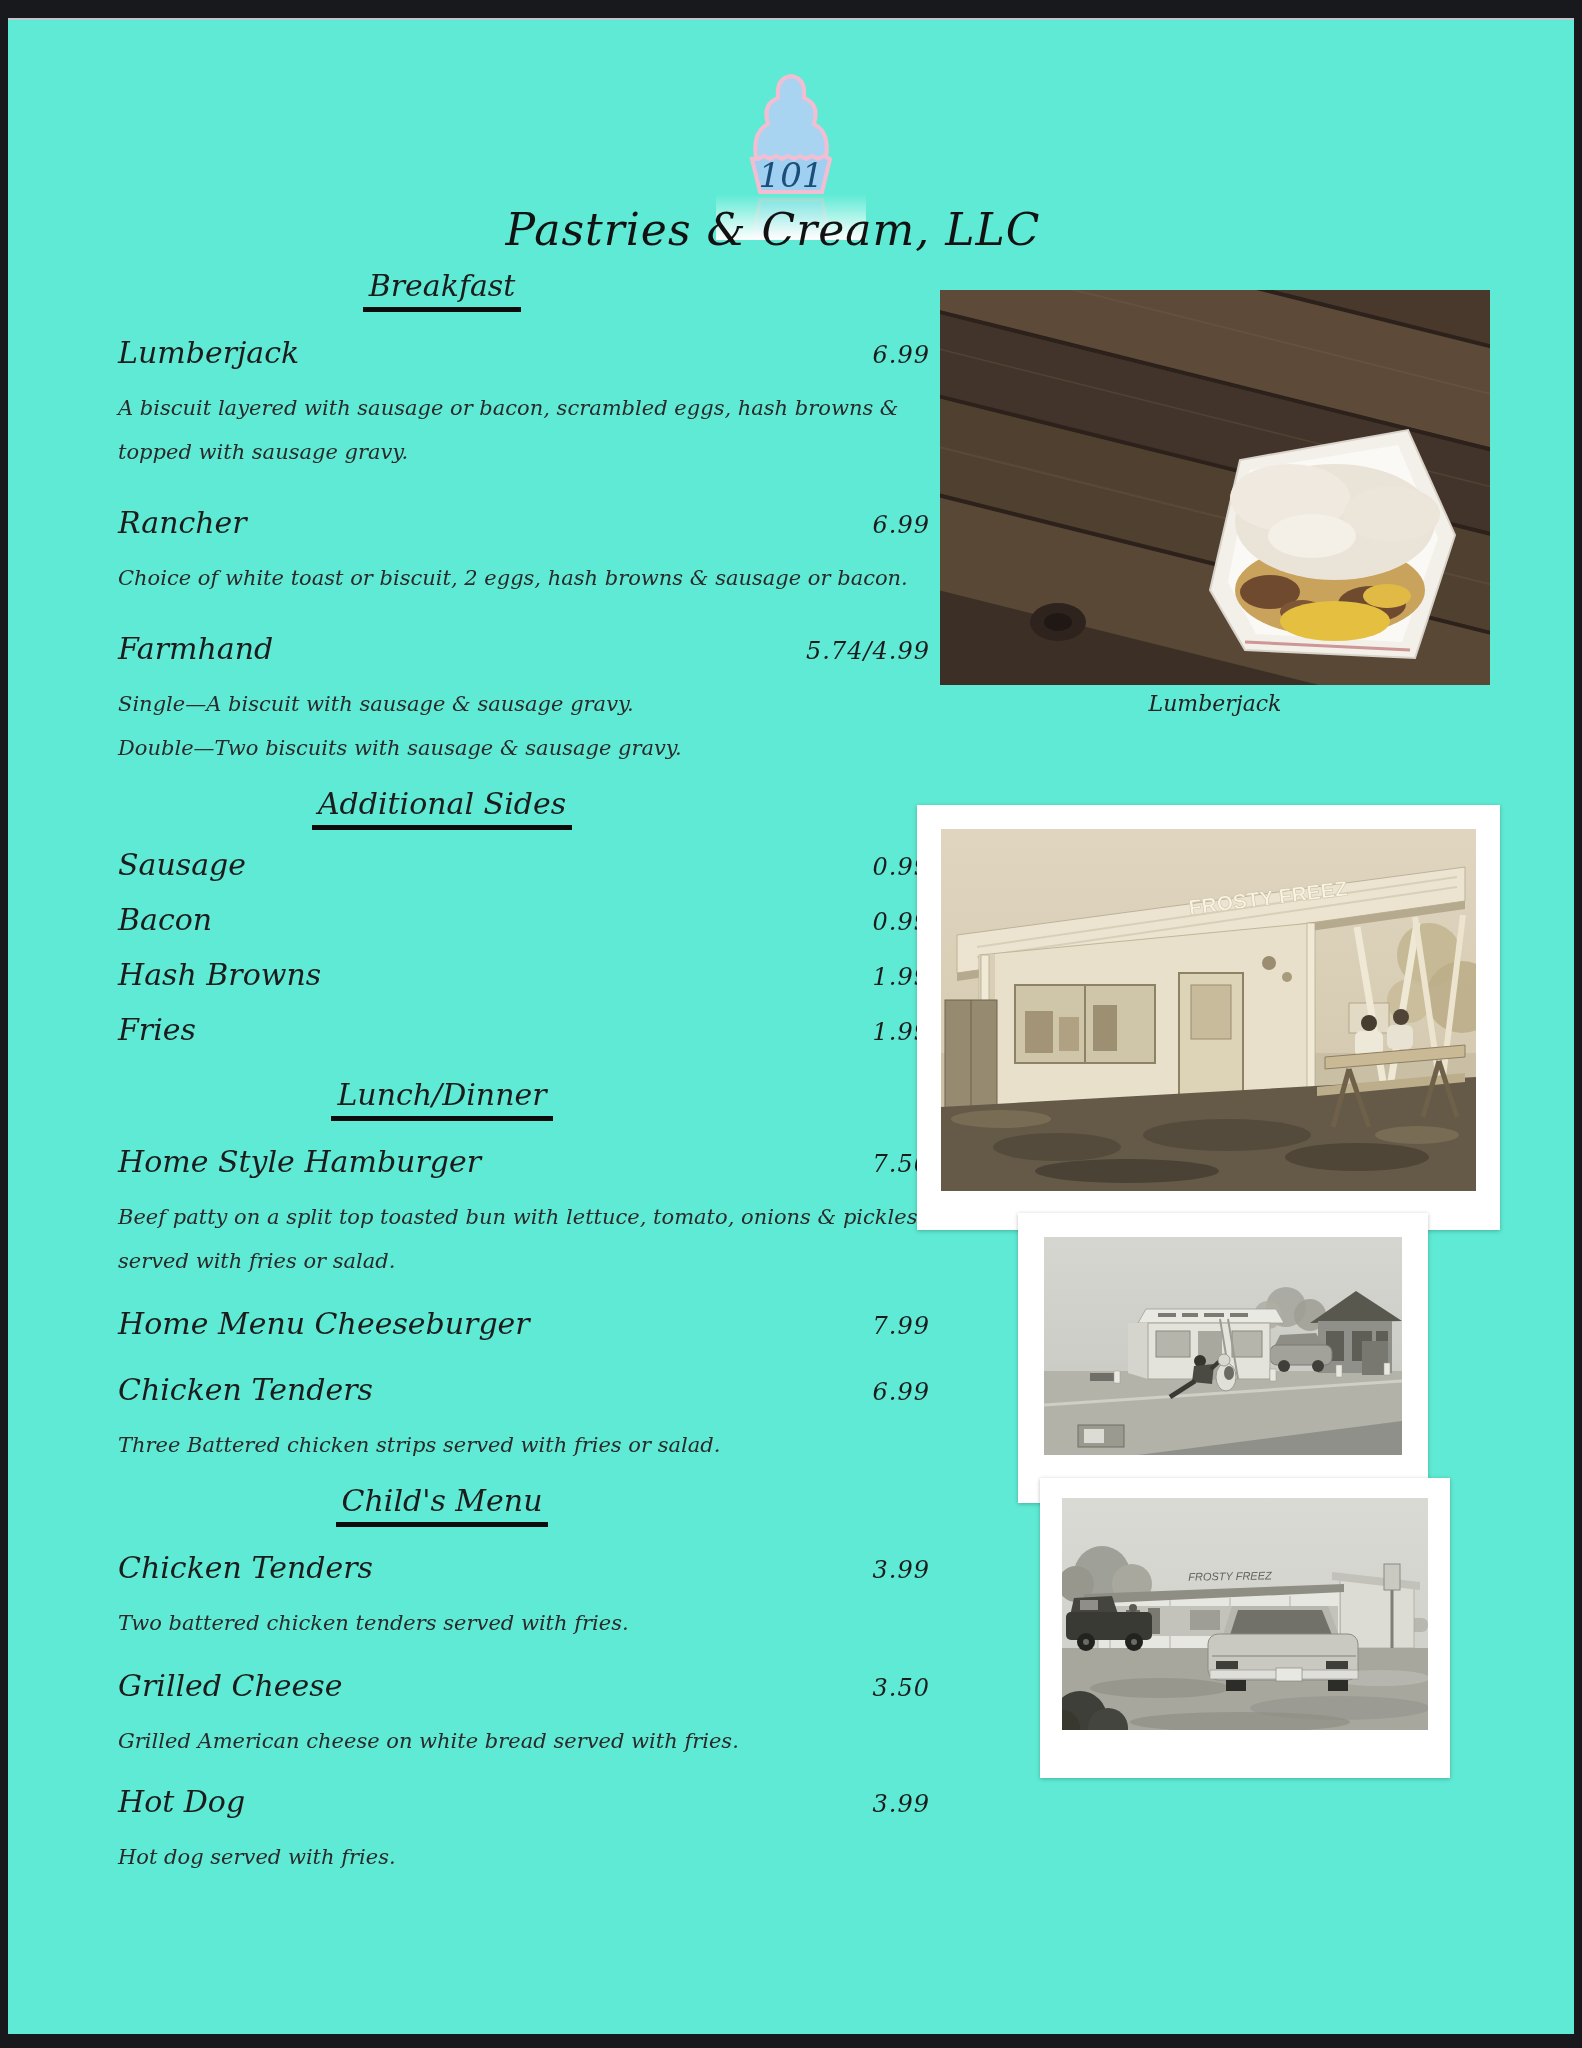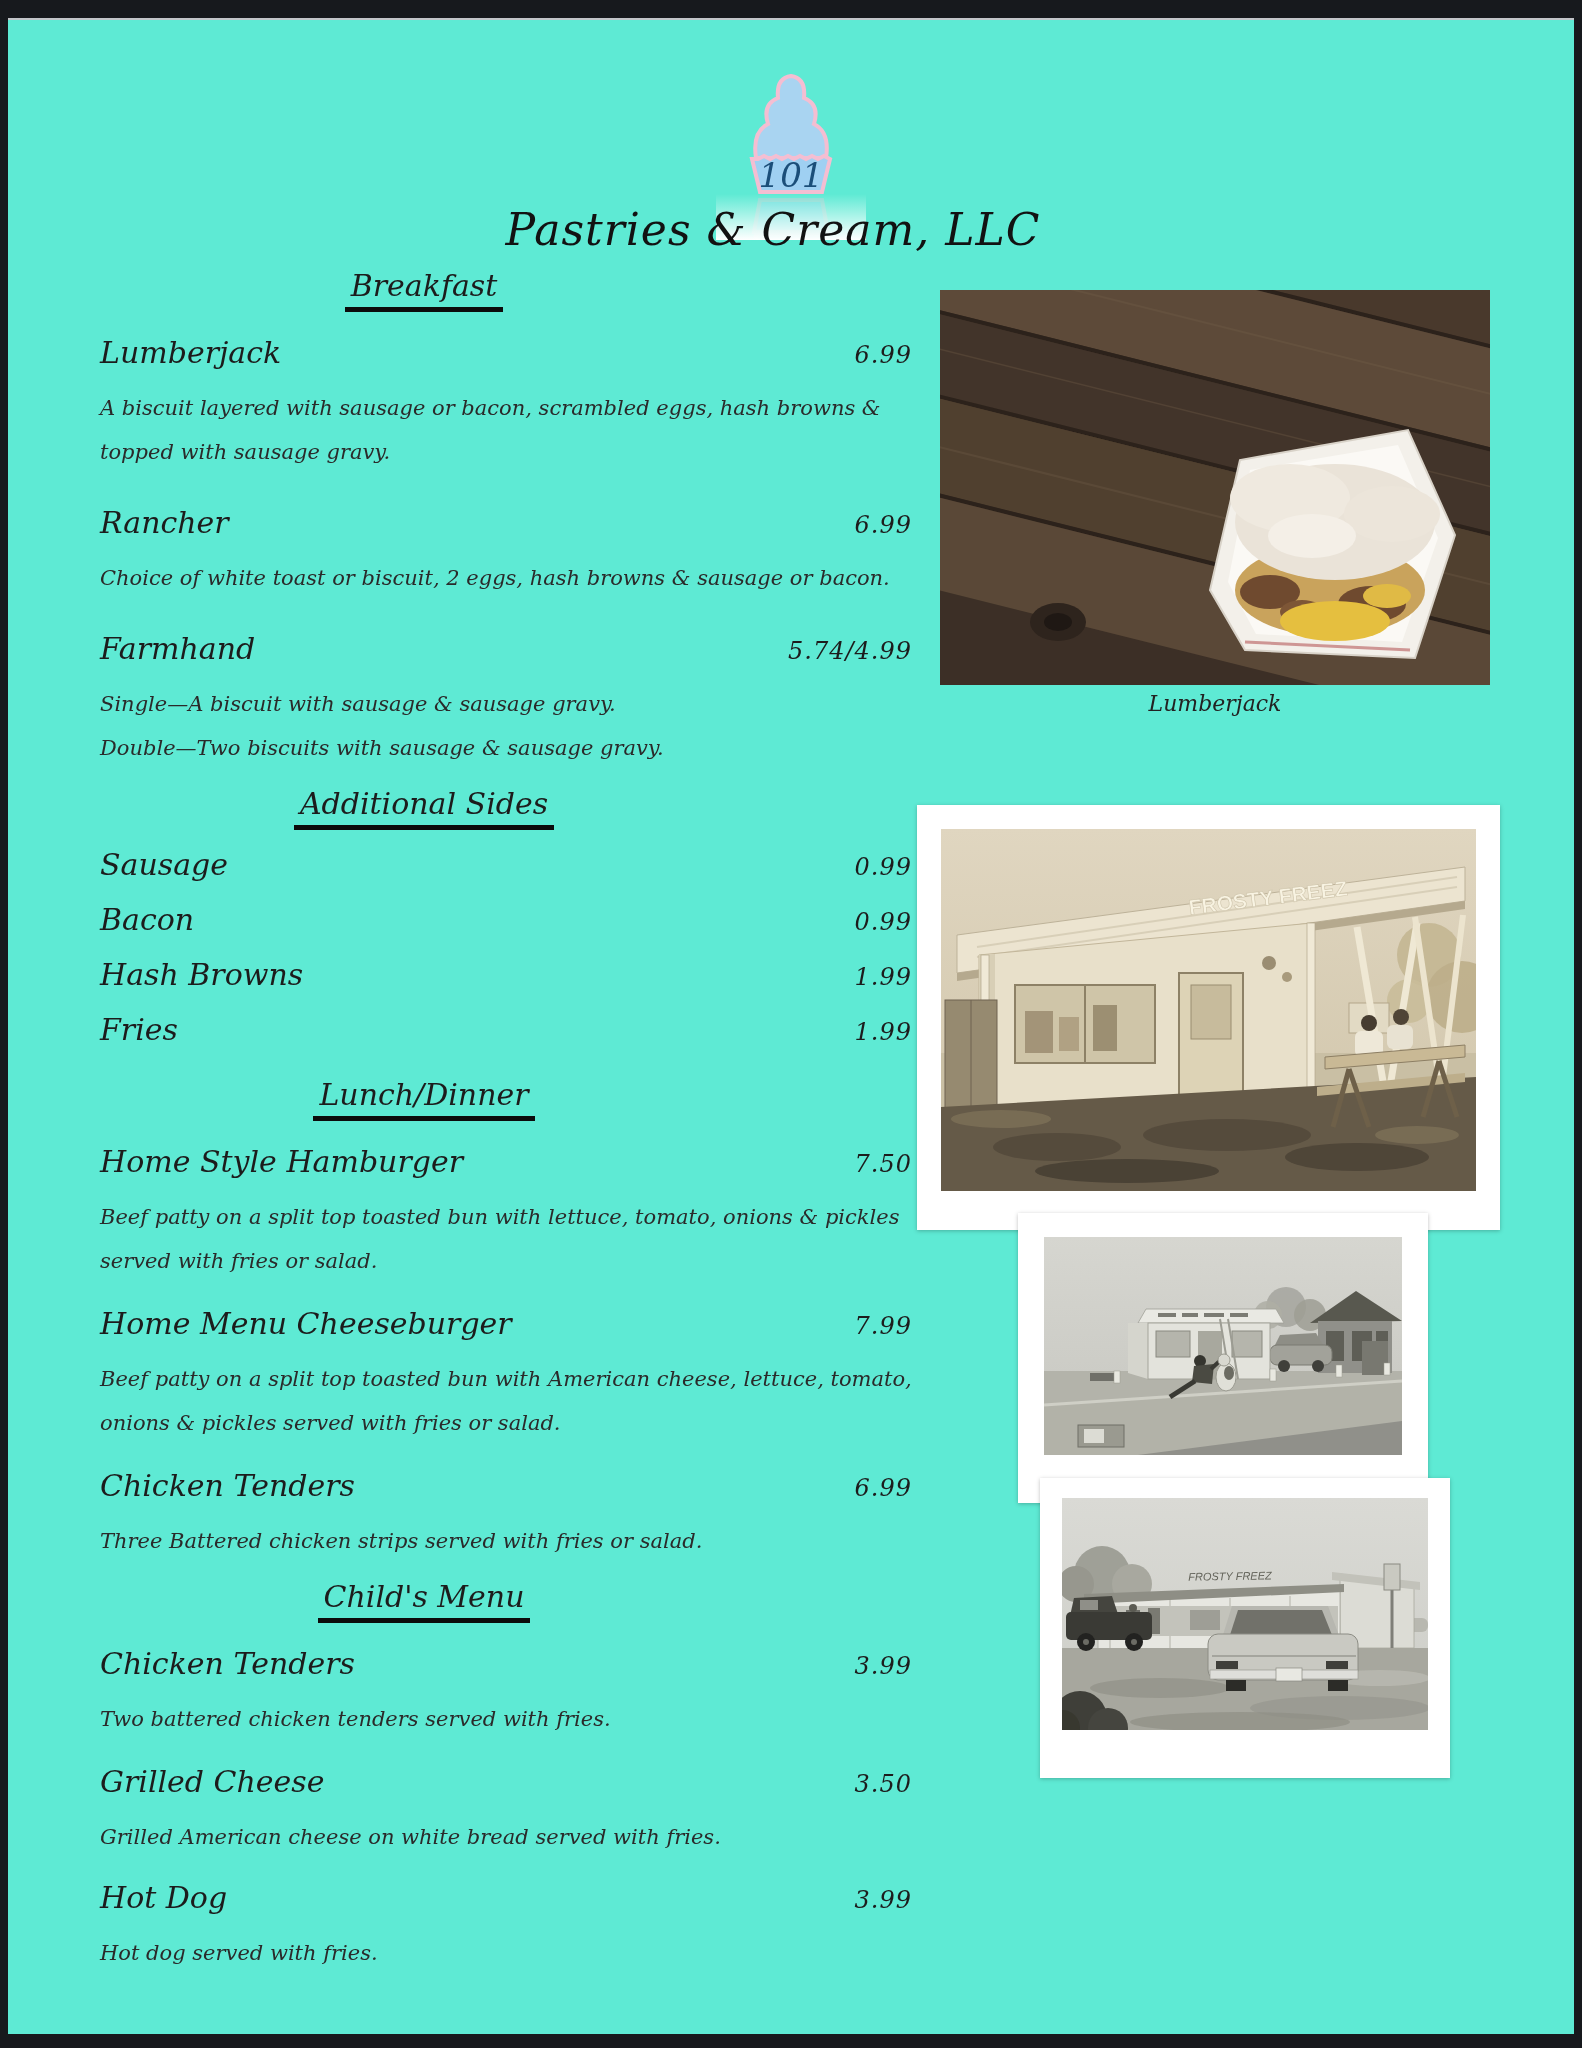--- a/index.html
+++ b/index.html
@@ -16,21 +16,21 @@
   }
   
   .header{position:absolute;left:0;top:0;width:100%;text-align:center;}
   .logo-wrap{position:relative;height:178px;margin-top:44px;}
   .logo-wrap svg{display:block;margin:0 auto;}
   .menu-title{
     font-style:italic;font-size:44px;letter-spacing:1px;
     margin-top:-36px;transform:translateX(-18px);color:#121212;
   }
   
-  .menu-col{position:absolute;left:92px;top:250px;width:812px;}
+  .menu-col{position:absolute;left:110px;top:250px;width:812px;}
   .sec{width:648px;text-align:center;margin:0;}
   .sec-text{
     display:inline-block;font-style:italic;font-weight:normal;
     font-size:30px;line-height:36px;padding:0 6px 3px 6px;
     border-bottom:5px solid #0c0c0c;
   }
   .row{display:flex;justify-content:space-between;align-items:baseline;line-height:46px;}
   .item-name{font-style:italic;font-size:30px;}
   .item-price{font-style:italic;font-size:24px;letter-spacing:1px;}
   .desc{font-style:italic;font-size:21px;line-height:44px;color:#2a2a2a;width:812px;}
@@ -126,21 +126,20 @@
     <div class="row mt18">
       <span class="item-name">Home Style Hamburger</span>
       <span class="item-price">7.50</span>
     </div>
     <div class="desc mt8">Beef patty on a split top toasted bun with lettuce, tomato, onions &amp; pickles served with fries or salad.</div>
 
     <div class="row mt18">
       <span class="item-name">Home Menu Cheeseburger</span>
       <span class="item-price">7.99</span>
     </div>
-    <div class="desc mt8">Beef patty on a split top toasted bun with American cheese, lettuce, tomato, onions &amp; pickles served with fries or salad.</div>
 
     <div class="row mt18">
       <span class="item-name">Chicken Tenders</span>
       <span class="item-price">6.99</span>
     </div>
     <div class="desc mt8">Three Battered chicken strips served with fries or salad.</div>
 
     <h2 class="sec mt16"><span class="sec-text">Child's Menu</span></h2>
 
     <div class="row mt18">

